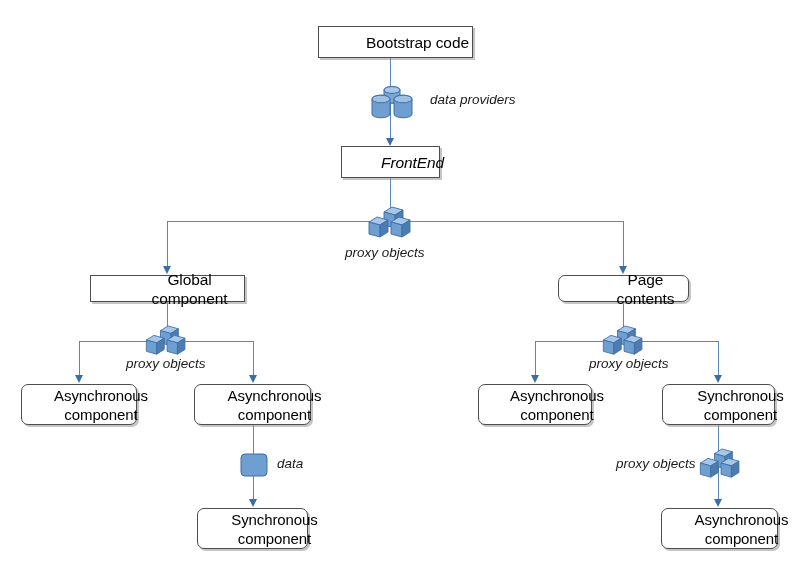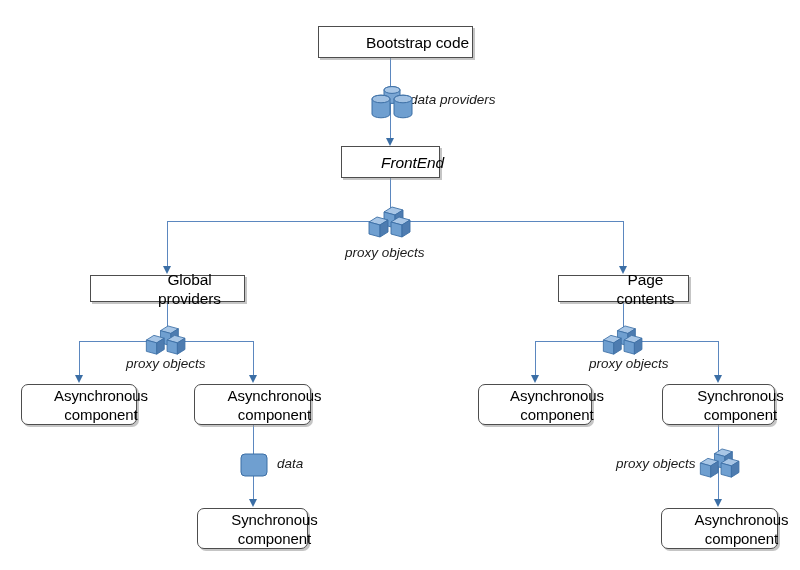--- a/index.html
+++ b/index.html
@@ -191,31 +191,31 @@
         <polygon points="2,16 10,11 21,14 13,19" fill="#a8c6e6"></polygon>
         <polygon points="2,16 13,19 13,31 2,28" fill="#6f9fd0"></polygon>
         <polygon points="13,19 21,14 21,26 13,31" fill="#4e7cb0"></polygon>
         <polygon points="24,16 32,11 43,14 35,19" fill="#a8c6e6"></polygon>
         <polygon points="24,16 35,19 35,31 24,28" fill="#6f9fd0"></polygon>
         <polygon points="35,19 43,14 43,26 35,31" fill="#4e7cb0"></polygon>
       </g>
     </svg>
   </div>
 
-  <div class="label" style="left:410px; top:92px;">data providers</div>
+  <div class="label" style="left:430px; top:92px;">data providers</div>
   <div class="label" style="left:345px; top:245px;">proxy objects</div>
   <div class="label" style="left:126px; top:356px;">proxy objects</div>
   <div class="label" style="left:589px; top:356px;">proxy objects</div>
   <div class="label" style="left:277px; top:456px;">data</div>
   <div class="label" style="left:616px; top:456px;">proxy objects</div>
 
   <div class="node" style="left:318px; top:26px; width:155px; height:32px;">Bootstrap code</div>
   <div class="node" style="left:341px; top:146px; width:99px; height:32px;font-style:italic;">FrontEnd</div>
-  <div class="node" style="left:90px; top:275px; width:155px; height:27px;">Global providers</div>
-  <div class="node" style="left:558px; top:275px; width:131px; height:27px;">Page contents</div>
+  <div class="node" style="left:90px; top:275px; width:155px; height:27px;">Global component</div>
+  <div class="node" style="left:558px; top:275px; width:131px; height:27px;border-radius:7px;">Page contents</div>
 
   <div class="node two-line" style="left:21px; top:384px; width:116px; height:41px;">Asynchronous
 component</div>
   <div class="node two-line" style="left:194px; top:384px; width:117px; height:41px;">Asynchronous
 component</div>
   <div class="node two-line" style="left:197px; top:508px; width:111px; height:41px;">Synchronous
 component</div>
 
   <div class="node two-line" style="left:478px; top:384px; width:114px; height:41px;">Asynchronous
 component</div>

